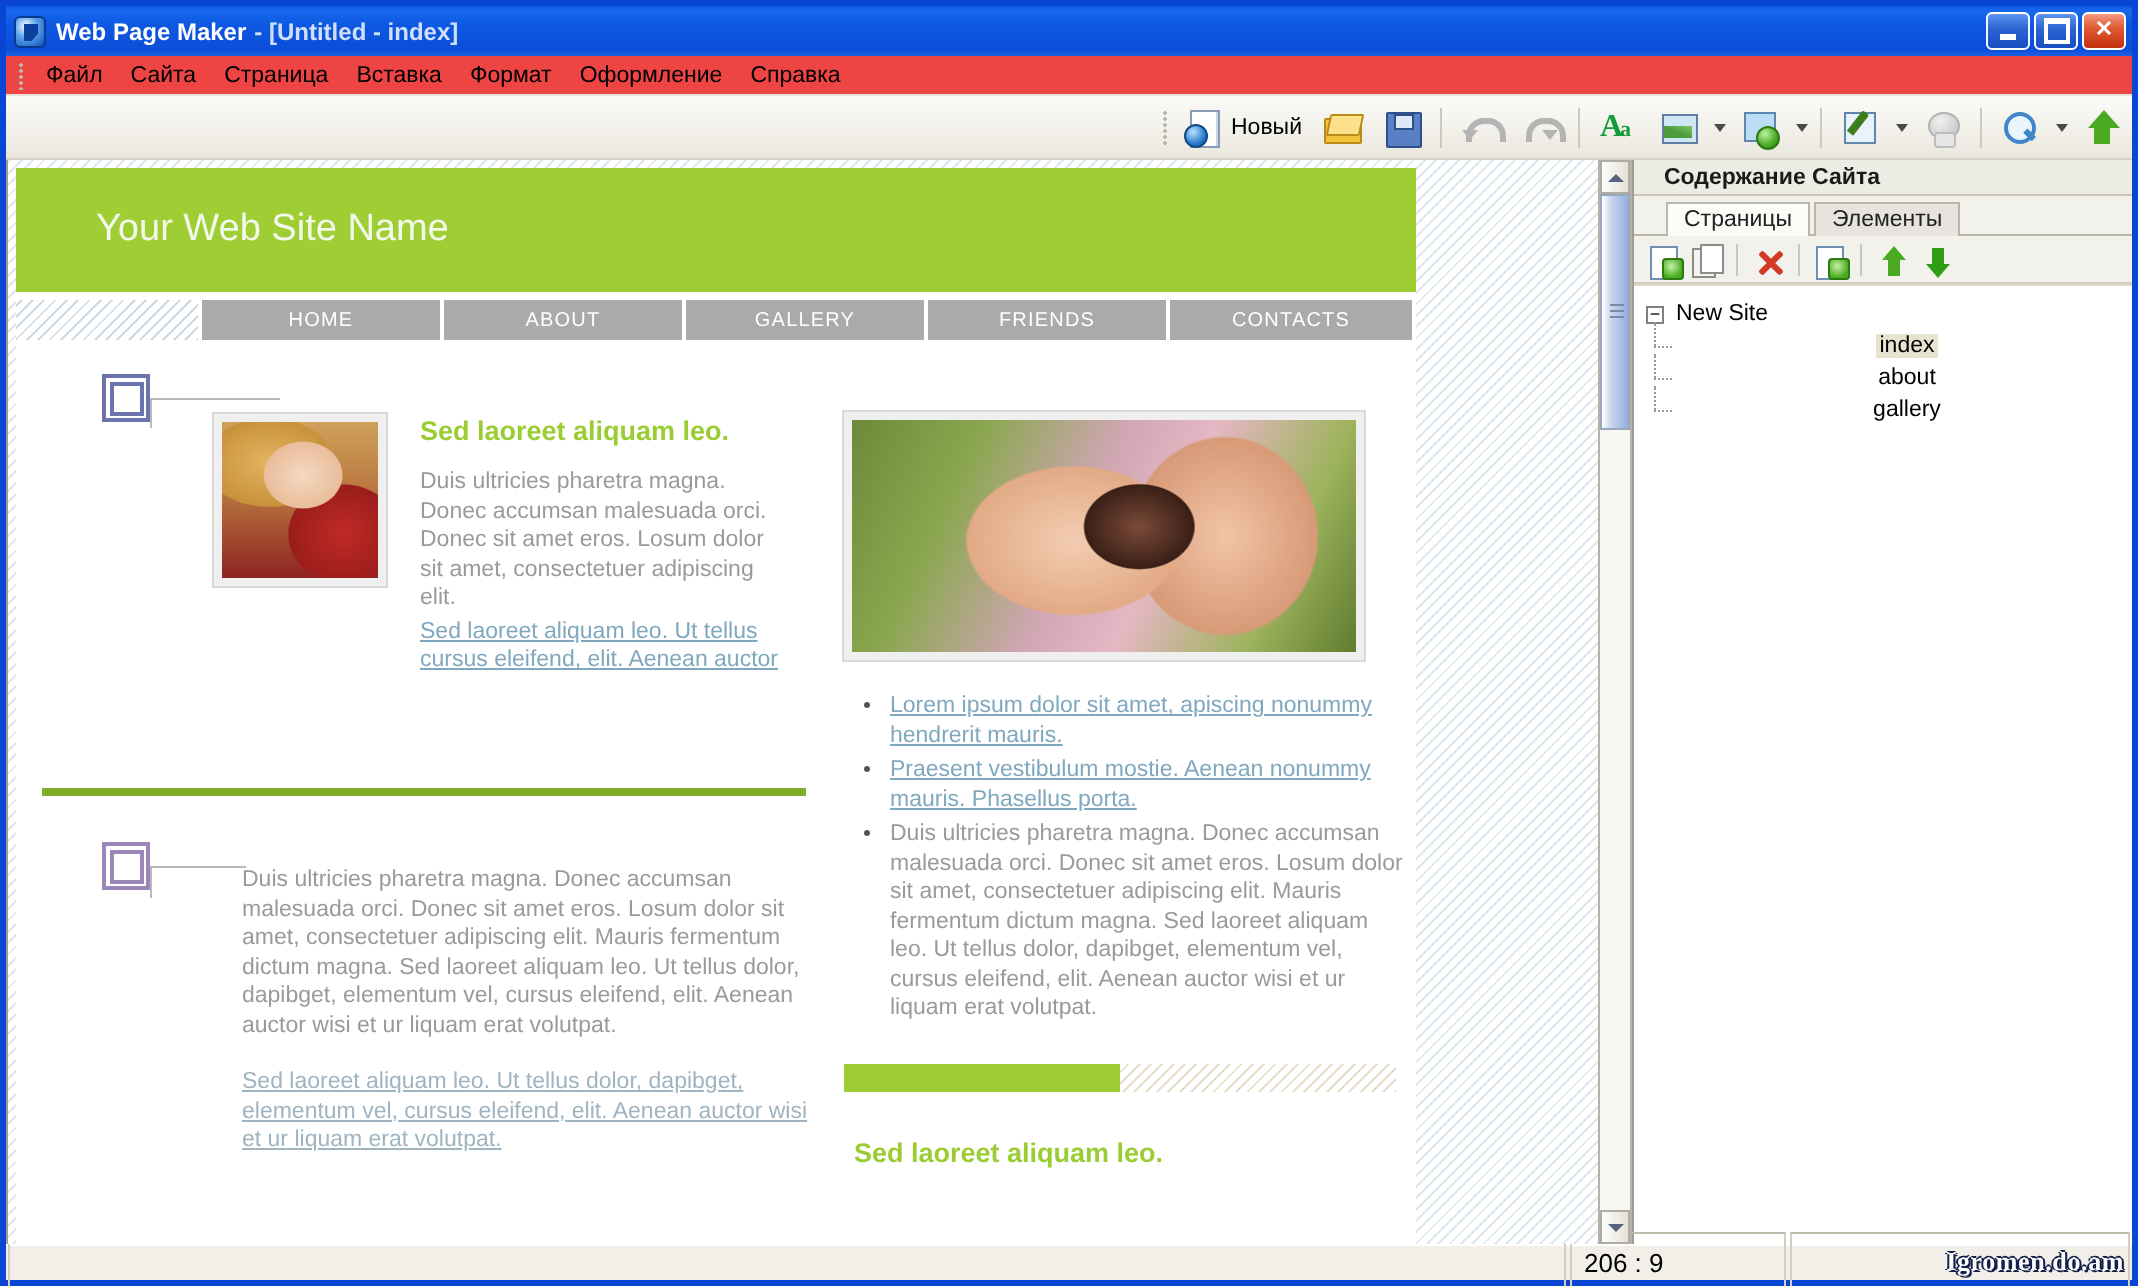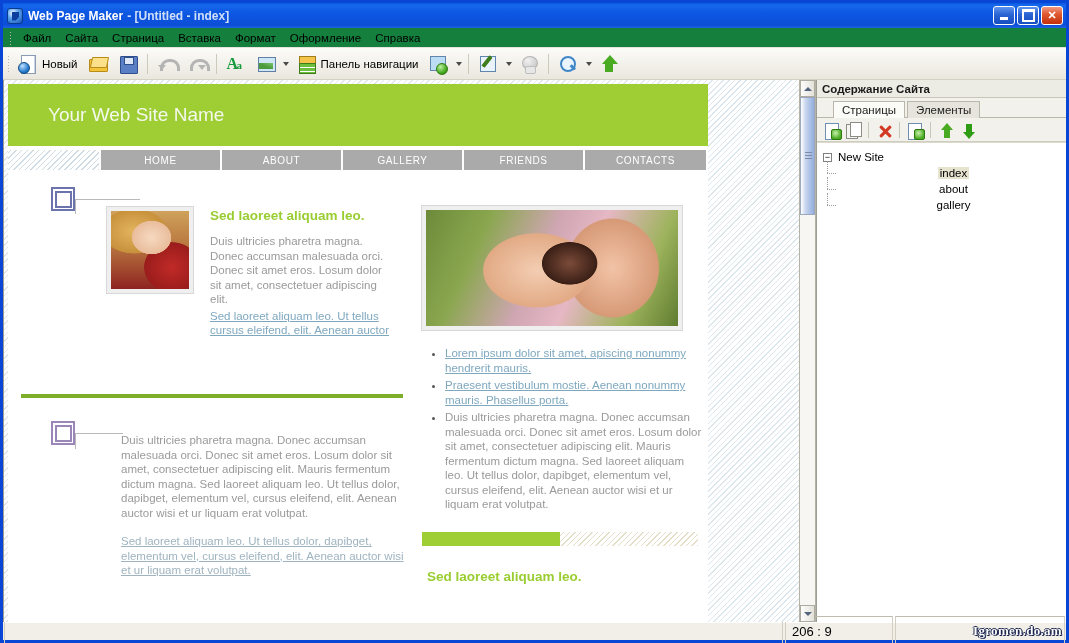--- a/index.html
+++ b/index.html
@@ -54,41 +54,42 @@
   }
   .win-btn.close { background: linear-gradient(to bottom,#f29a84,#e05b33 40%,#c3300c); }
   .win-btn .gl { position:absolute; inset:0; display:flex; align-items:center; justify-content:center;
     color:#fff; font-size:11px; font-weight:bold; line-height:1; }
   .win-btn.min .gl::before { content:""; width:8px; height:3px; background:#fff; margin-top:6px; }
   .win-btn.max .gl::before { content:""; width:9px; height:8px; border:2px solid #fff; border-top-width:3px; }
 
   
   #menubar {
     height: 20px; flex: 0 0 20px;
-    background: #15803d;
+    background: #ef4444;
     display: flex; align-items: center;
     border-bottom: 1px solid #e5e3dc;
     padding-left: 6px;
   }
   #menubar::before {
     content:""; width:3px; height:14px; margin-right:4px;
     background-image: radial-gradient(#b9b6ac 40%, transparent 41%);
     background-size: 3px 3px;
   }
   .menu-item {
     font-size: 11.5px; color: #000; padding: 2px 7px; cursor: default; white-space: nowrap;
   }
 
   
   #toolbar {
     height: 32px; flex: 0 0 32px;
     background: linear-gradient(to bottom,#fbfbf9,#f1efe8 60%,#e9e7de);
     display: flex; align-items: center;
     border-bottom: 1px solid #d4d0c4;
     padding-left: 4px;
+    justify-content: flex-end;
   }
   #toolbar::before {
     content:""; width:3px; height:18px; margin-right:3px;
     background-image: radial-gradient(#b9b6ac 40%, transparent 41%);
     background-size: 3px 3px;
   }
   .tb-btn {
     height: 26px; display:flex; align-items:center; gap:4px;
     padding: 0 4px; border:1px solid transparent; border-radius:2px; cursor:default;
   }
@@ -253,21 +254,21 @@
 
   
   #dock {
     flex: 0 0 250px; width:250px;
     background:#f2f1ec; display:flex; flex-direction:column;
     border-left:1px solid #9e9c93;
   }
   #dock-title {
     height:18px; flex:0 0 18px; background:#ecebe4;
     border-bottom:1px solid #c8c5b8;
-    display:flex; align-items:center; padding-left:5px;
+    display:flex; align-items:center; padding-left:15px;
     font-size:11.5px; font-weight:bold; color:#1a1a1a;
   }
   #dock-tabs {
     height:20px; flex:0 0 20px; display:flex; align-items:flex-end;
     background:#f2f1ec; border-bottom:1px solid #b9b6aa; padding-left:16px;
   }
   .dock-tab {
     font-size:11.5px; padding:2px 8px 2px 8px; cursor:default;
     border:1px solid #b9b6aa; border-bottom:none; background:#e6e4dc;
     margin-right:2px; color:#222; position:relative; top:1px;
@@ -381,24 +382,20 @@
     </div>
     <div class="tb-sep"></div>
     <div class="tb-btn">
       <span class="ico text-aa"></span>
     </div>
     <div class="tb-btn">
       <span class="ico image"></span>
     </div>
     <div class="tb-arrow"></div>
     <div class="tb-btn">
-      <span class="ico navpanel"></span>
-      <span class="tb-label">Панель навигации</span>
-    </div>
-    <div class="tb-btn">
       <span class="ico navbtn"></span>
     </div>
     <div class="tb-arrow"></div>
     <div class="tb-sep"></div>
     <div class="tb-btn">
       <span class="ico form"></span>
     </div>
     <div class="tb-arrow"></div>
     <div class="tb-btn">
       <span class="ico disabled-orb"></span>

